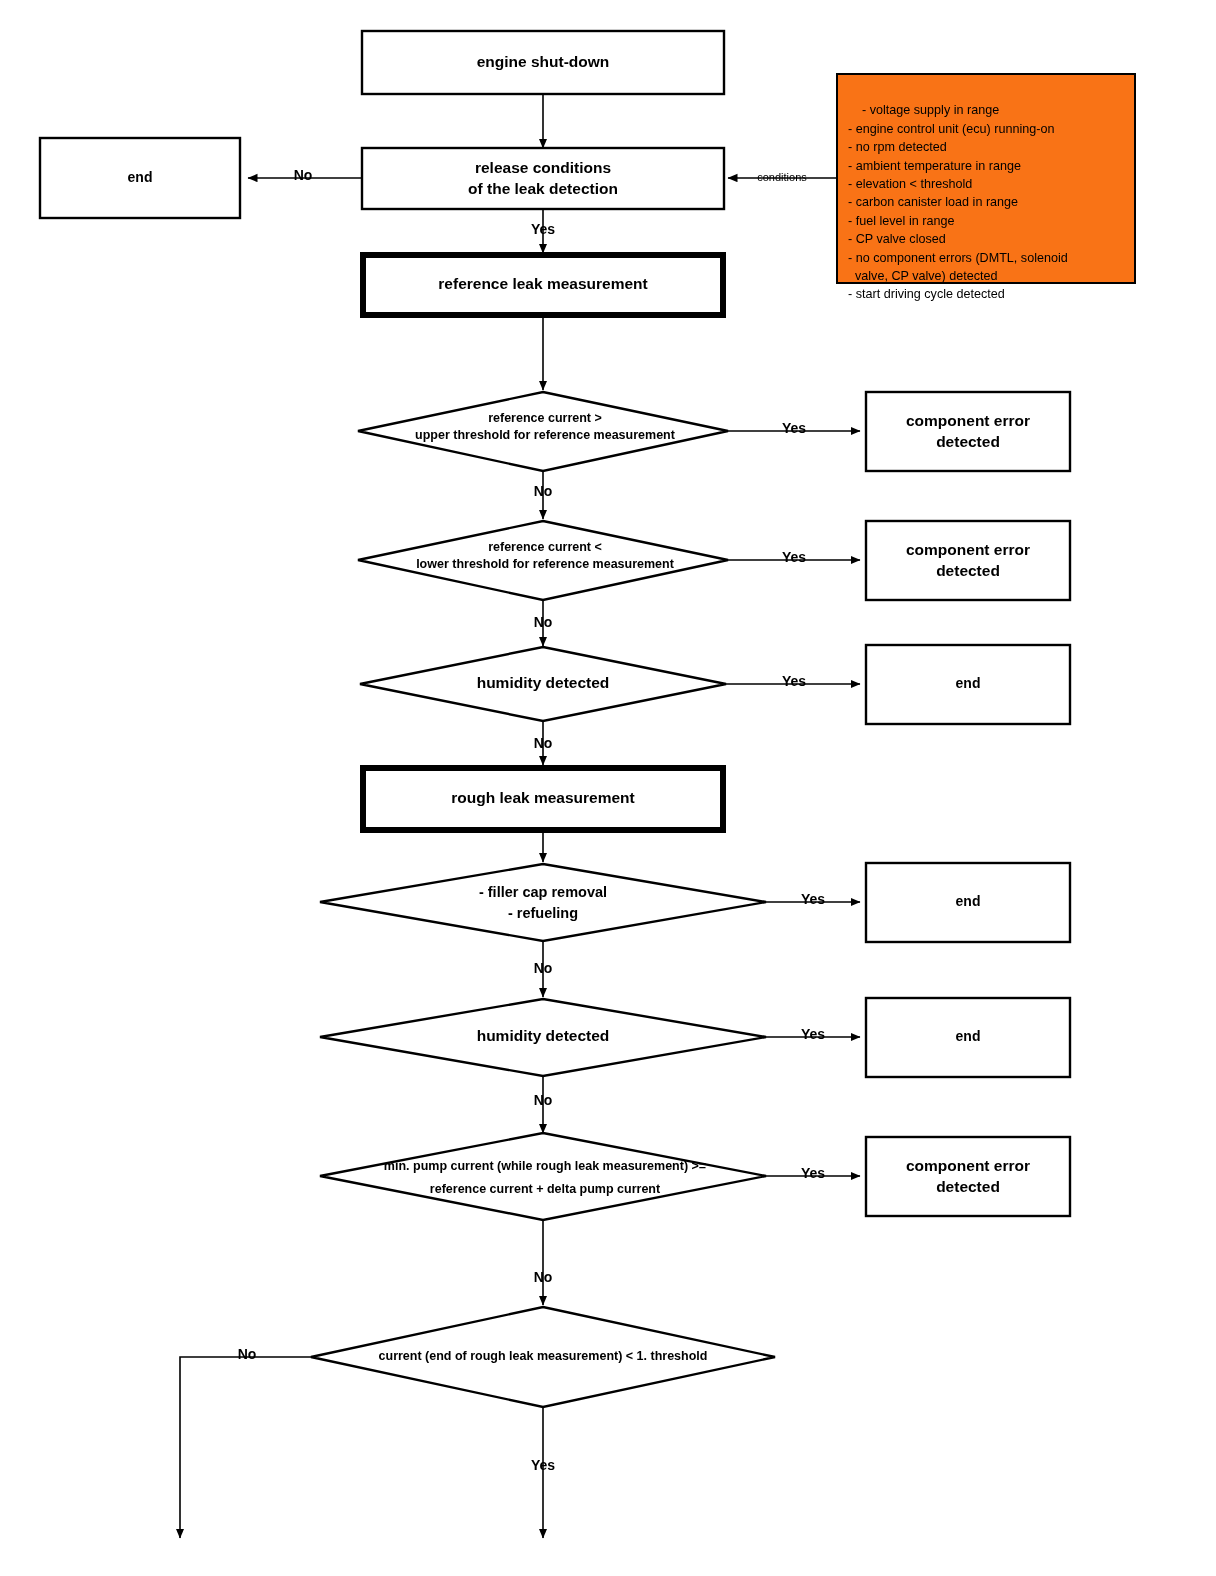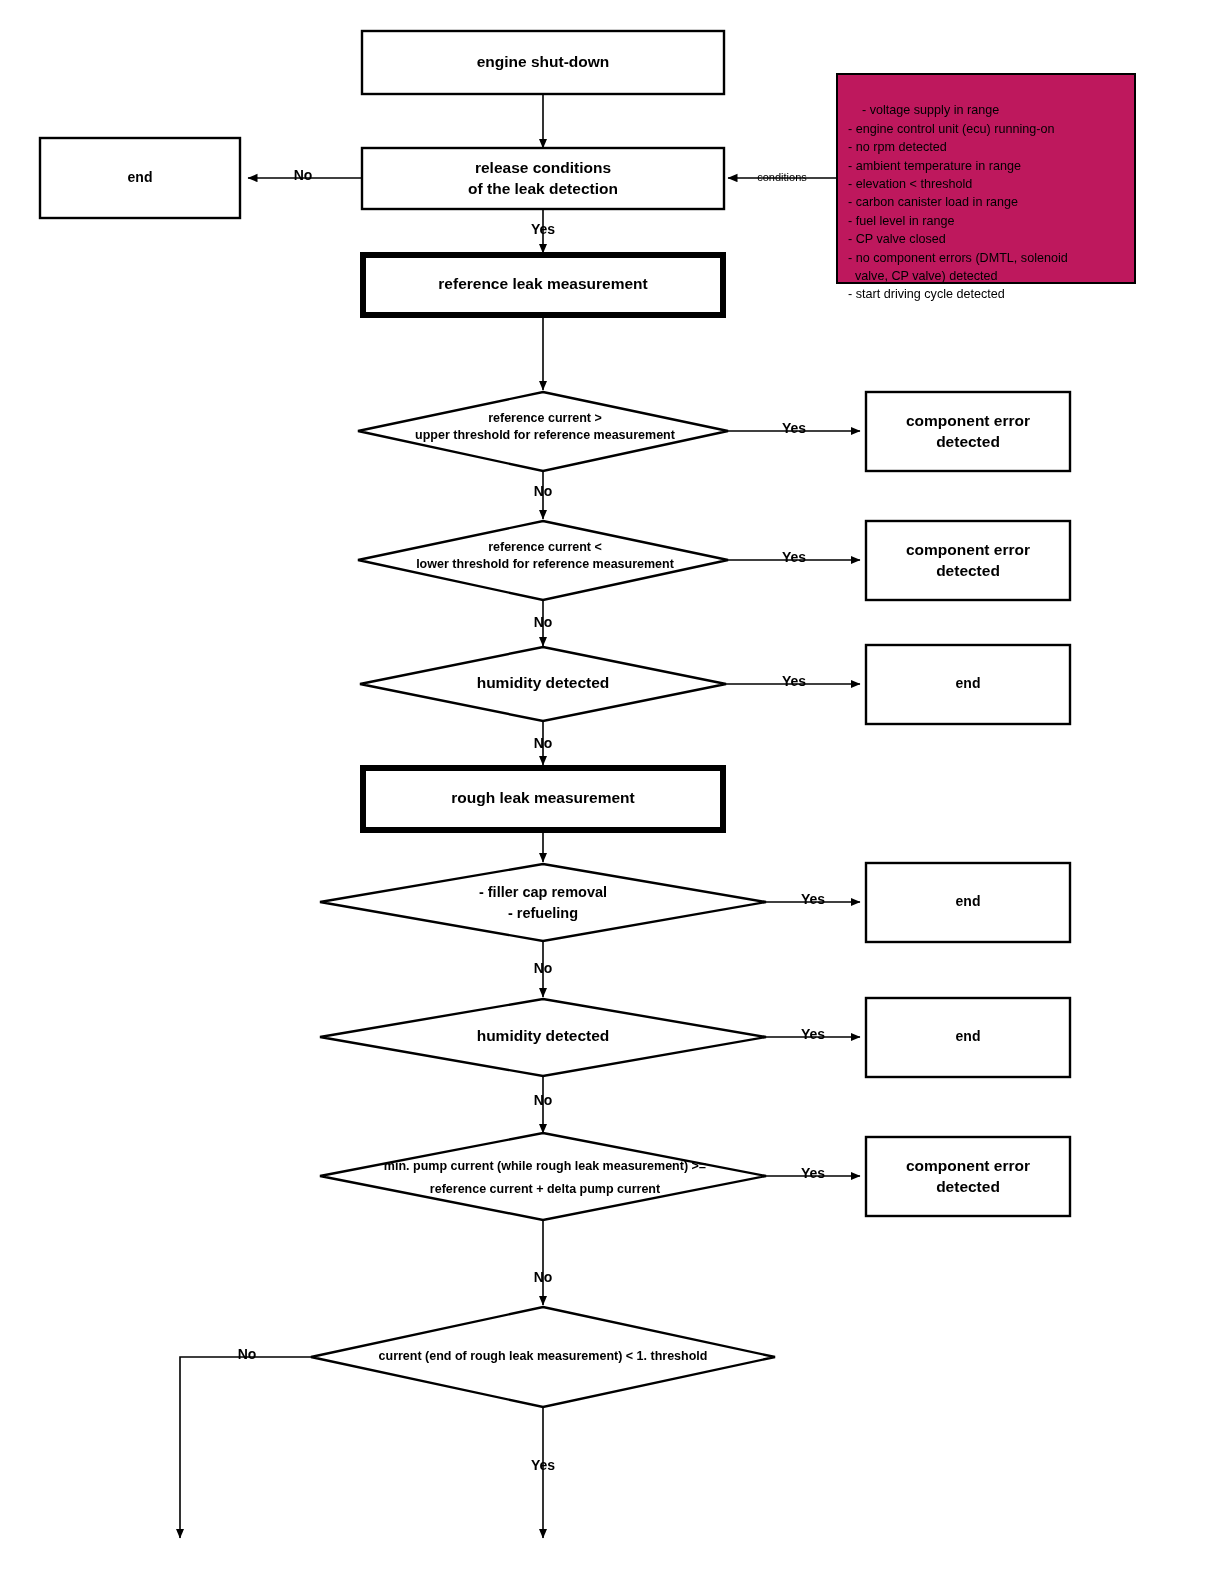--- a/index.html
+++ b/index.html
@@ -63,21 +63,21 @@
     font-size: 14px;
     font-weight: bold;
   }
   .t-cond-label {
     font-size: 11px;
     font-weight: normal;
   }
   .cond-list {
     position: absolute;
     box-sizing: border-box;
-    background: #be185d;
+    background: #f97316;
     border: 2.4px solid #000000;
     font-family: "Liberation Sans", sans-serif;
     font-size: 12.6px;
     line-height: 18.4px;
     color: #000000;
     padding: 8px 0 12px 10px;
     white-space: pre;
   }
 </style>
 </head>

